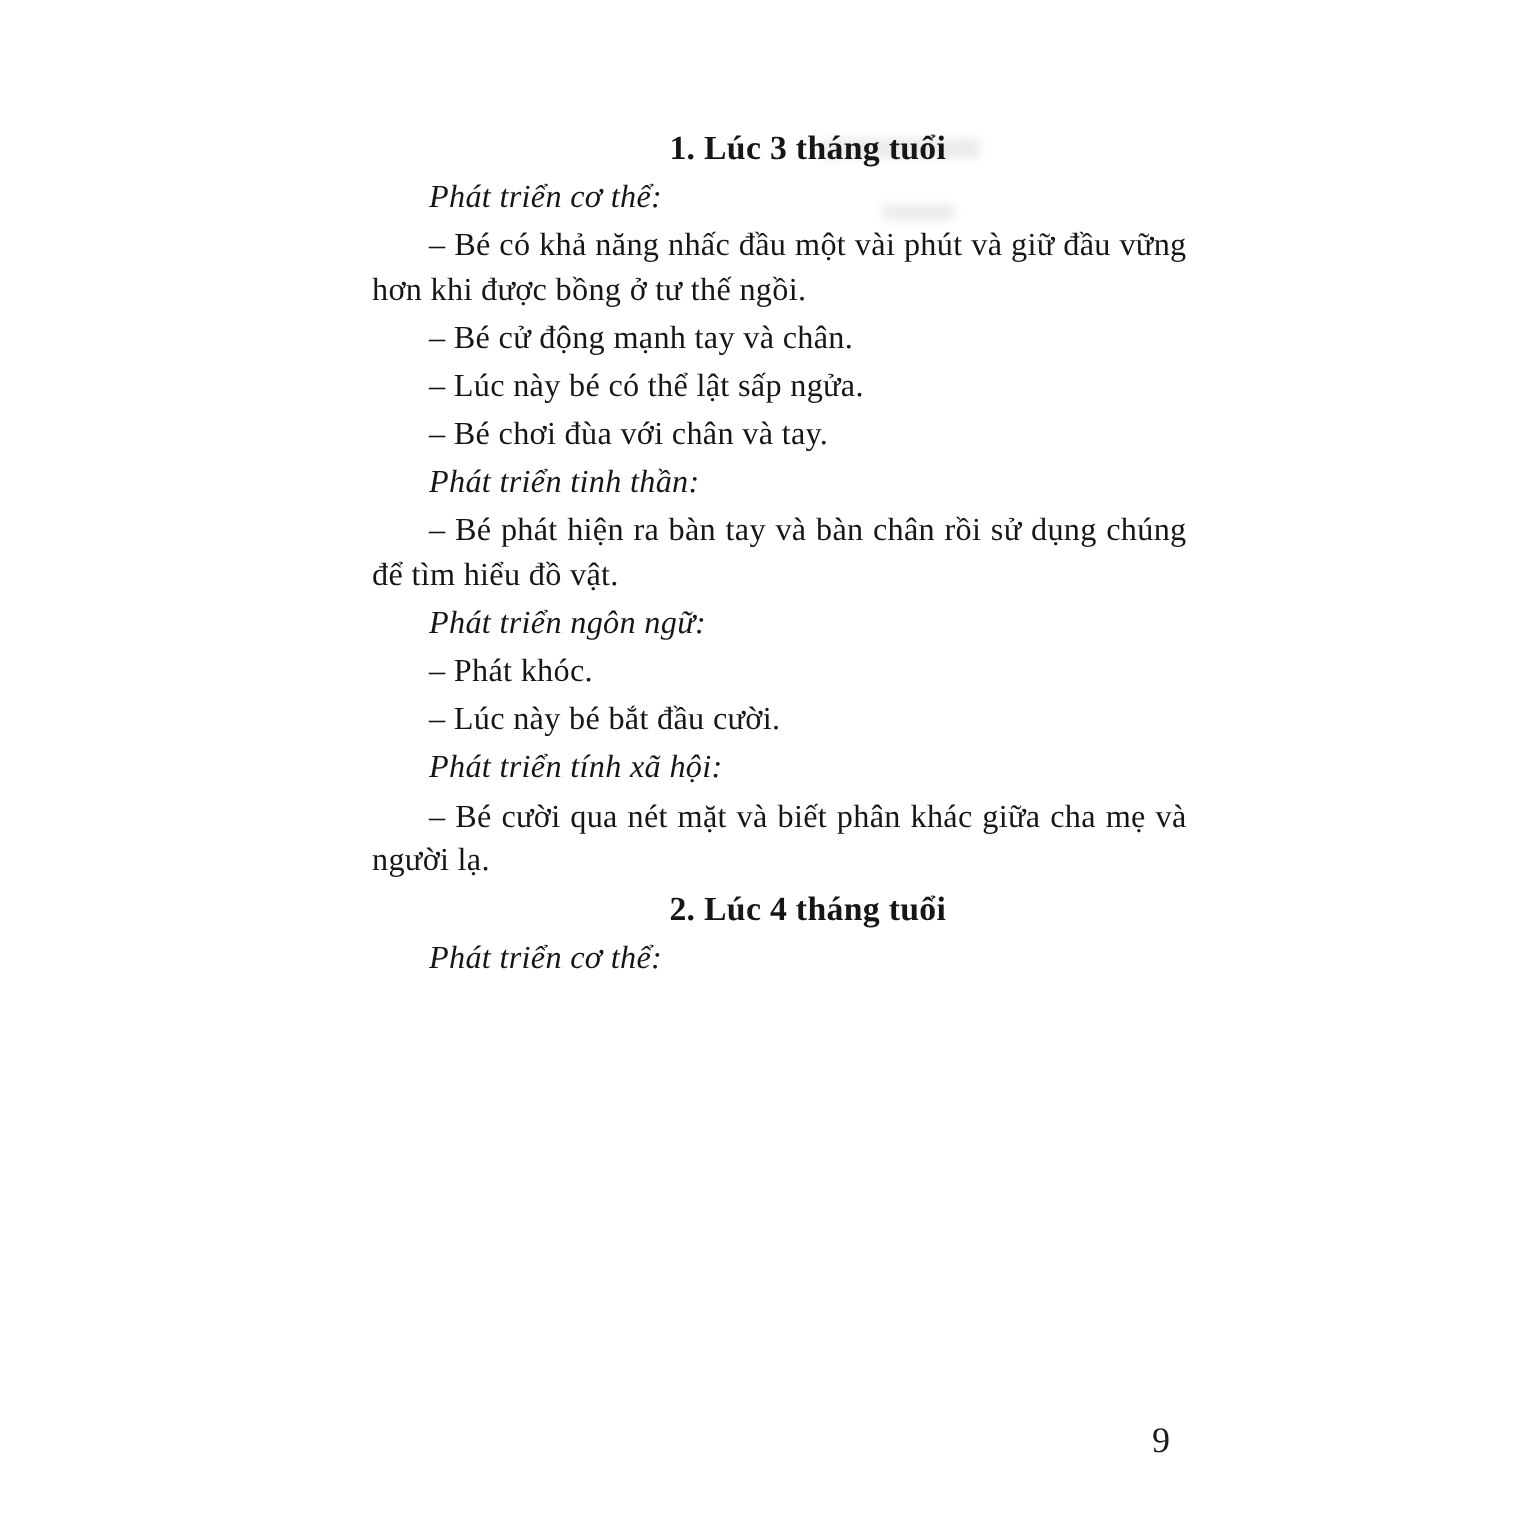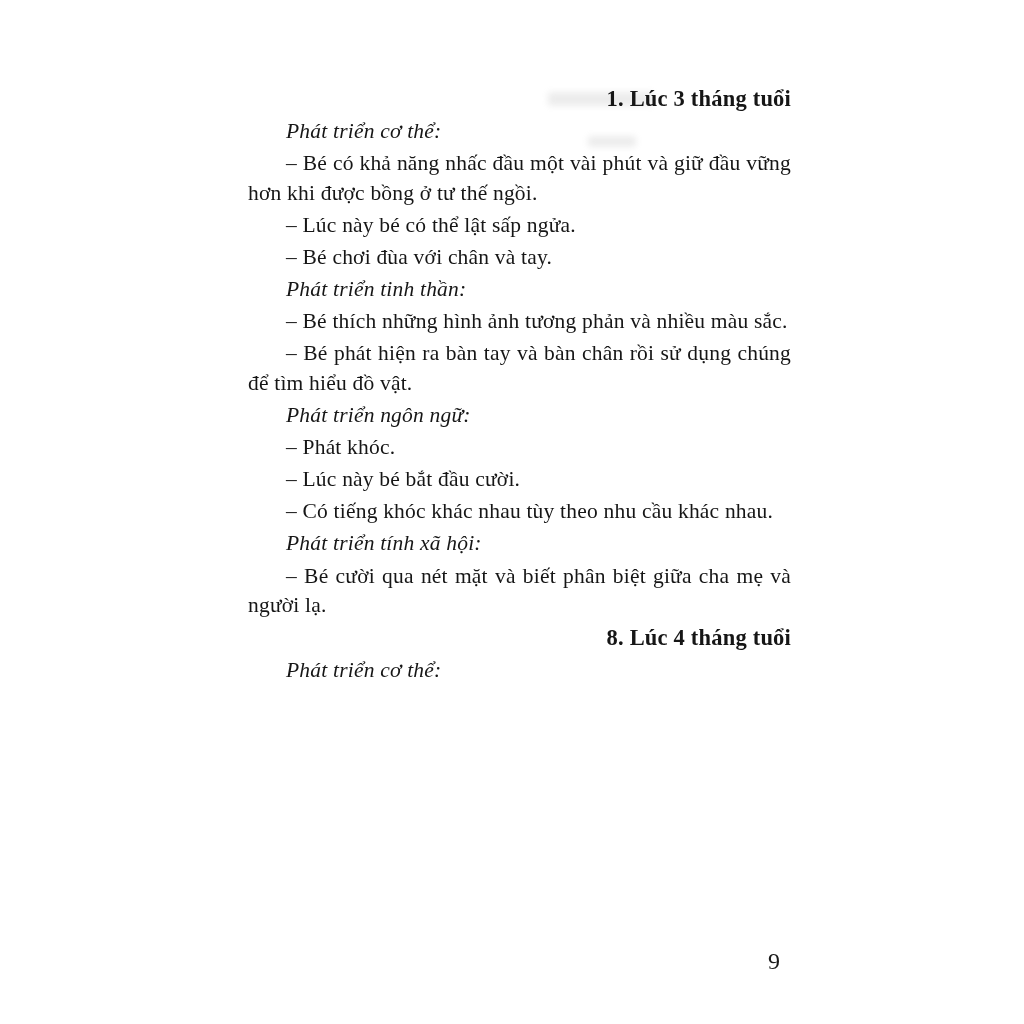--- a/index.html
+++ b/index.html
@@ -33,21 +33,21 @@
     margin: 0 0 2.5px 0;
     font-size: 21.5px;
     line-height: 29.5px;
     text-indent: 38px;
     text-align: justify;
     letter-spacing: 0.2px;
   }
   .content p.heading {
     font-weight: bold;
     font-size: 22.5px;
-    text-align: right;
+    text-align: center;
     margin-bottom: 3px;
   }
   .content p.subheading {
     font-style: italic;
     text-align: left;
     margin-bottom: 3px;
   }
   .page-number {
     position: absolute;
     left: 768px;
@@ -73,30 +73,29 @@
 
 <div class="page">
 
   <div class="bleed bleed-1"></div>
   <div class="bleed bleed-2"></div>
 
   <div class="content">
     <p class="heading">1. Lúc 3 tháng tuổi</p>
     <p class="subheading">Phát triển cơ thể:</p>
     <p class="paragraph">– Bé có khả năng nhấc đầu một vài phút và giữ đầu vững hơn khi được bồng ở tư thế ngồi.</p>
+    <p class="paragraph">– Bé cử động mạnh tay và chân.</p>
     <p class="paragraph">– Lúc này bé có thể lật sấp ngửa.</p>
     <p class="paragraph">– Bé chơi đùa với chân và tay.</p>
     <p class="subheading">Phát triển tinh thần:</p>
-    <p class="paragraph">– Bé thích những hình ảnh tương phản và nhiều màu sắc.</p>
     <p class="paragraph">– Bé phát hiện ra bàn tay và bàn chân rồi sử dụng chúng để tìm hiểu đồ vật.</p>
     <p class="subheading">Phát triển ngôn ngữ:</p>
     <p class="paragraph">– Phát khóc.</p>
     <p class="paragraph">– Lúc này bé bắt đầu cười.</p>
-    <p class="paragraph">– Có tiếng khóc khác nhau tùy theo nhu cầu khác nhau.</p>
     <p class="subheading">Phát triển tính xã hội:</p>
-    <p class="paragraph">– Bé cười qua nét mặt và biết phân biệt giữa cha mẹ và người lạ.</p>
-    <p class="heading">8. Lúc 4 tháng tuổi</p>
+    <p class="paragraph">– Bé cười qua nét mặt và biết phân khác giữa cha mẹ và người lạ.</p>
+    <p class="heading">2. Lúc 4 tháng tuổi</p>
     <p class="subheading">Phát triển cơ thể:</p>
   </div>
 
   <div class="page-number">9</div>
 
 </div>
 
 </body></html>

